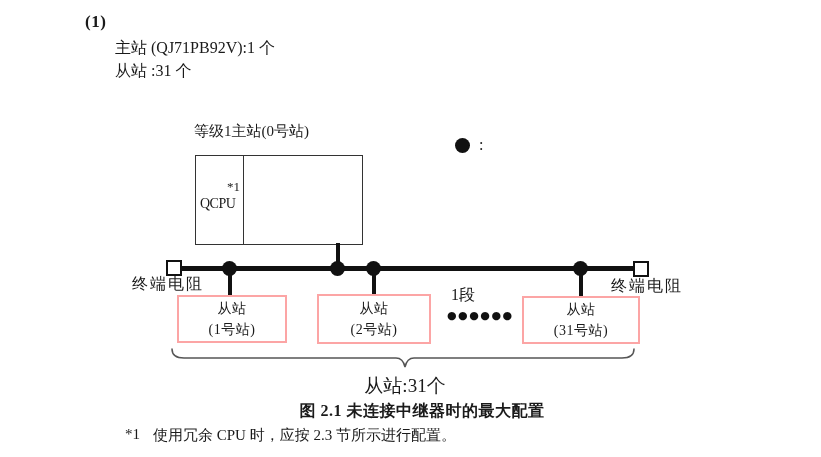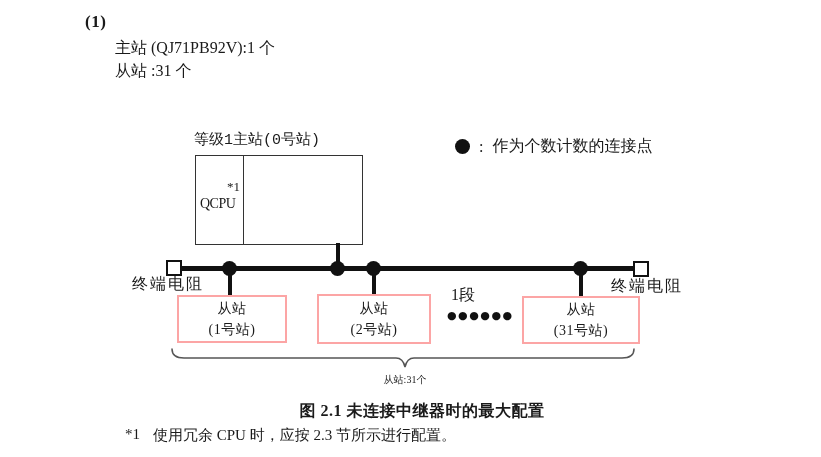--- a/index.html
+++ b/index.html
@@ -18,21 +18,21 @@
     left: 85px; top: 12px;
     display: flex; gap: 11px;
     font-size: 17px; font-weight: bold; letter-spacing: 0.5px;
     white-space: nowrap;
   }
   .count-line { font-size: 16px; white-space: nowrap; }
   .master-count { left: 115px; top: 38px; }
   .slave-count  { left: 115px; top: 61px; }
 
   
-  .master-label { left: 194px; top: 130px; font-size: 15px; white-space: nowrap; font-family: Liberation Mono, monospace; }
+  .master-label { left: 194px; top: 122px; font-size: 15px; white-space: nowrap; }
 
   
   .master-box {
     left: 195px; top: 155px; width: 166px; height: 88px;
     border: 1px solid #333; background: #fff;
     display: flex;
   }
   .m-cell { box-sizing: border-box; font-size: 14px; }
   .cell-power {
     width: 70px; border-right: 1px solid #333;
@@ -93,21 +93,21 @@
   .slave-3 { left: 522px; top: 296px; width: 118px; height: 48px; }
 
   .ellipsis-dots {
     left: 447px; top: 309px; font-size: 11px; letter-spacing: 1.5px;
     color: #111; white-space: nowrap;
     font-family: "DejaVu Sans", sans-serif;
   }
 
   
   .brace-svg { left: 170px; top: 347px; }
-  .brace-label { left: 355px; top: 373px; width: 100px; text-align: center; font-size: 10px; white-space: nowrap; }
+  .brace-label { left: 355px; top: 373px; width: 100px; text-align: center; font-size: 19px; white-space: nowrap; }
 
   
   .figure-caption {
     left: 262px; top: 401px; width: 320px; text-align: center;
     font-size: 16px; font-weight: bold; letter-spacing: 0.5px; white-space: nowrap;
   }
   .footnote {
     left: 125px; top: 426px;
     display: flex; gap: 13px; font-size: 15px; white-space: nowrap;
   }
@@ -128,21 +128,20 @@
   <div class="abs master-box">
     <div class="m-cell cell-qcpu">
       <span class="qcpu-note">*1</span>
       <span class="qcpu-label">QCPU</span>
     </div>
   </div>
 
   <div class="abs legend">
     <span class="legend-dot"></span>
     <span>:</span>
-    <span>作为个数计数的连接点</span>
   </div>
 
   <div class="abs bus-line"></div>
   <div class="abs segment-label">1段</div>
 
   <div class="abs term-square term-sq-left"></div>
   <div class="abs term-square term-sq-right"></div>
   <div class="abs term-label term-label-left">终端电阻</div>
   <div class="abs term-label term-label-right">终端电阻</div>
 

